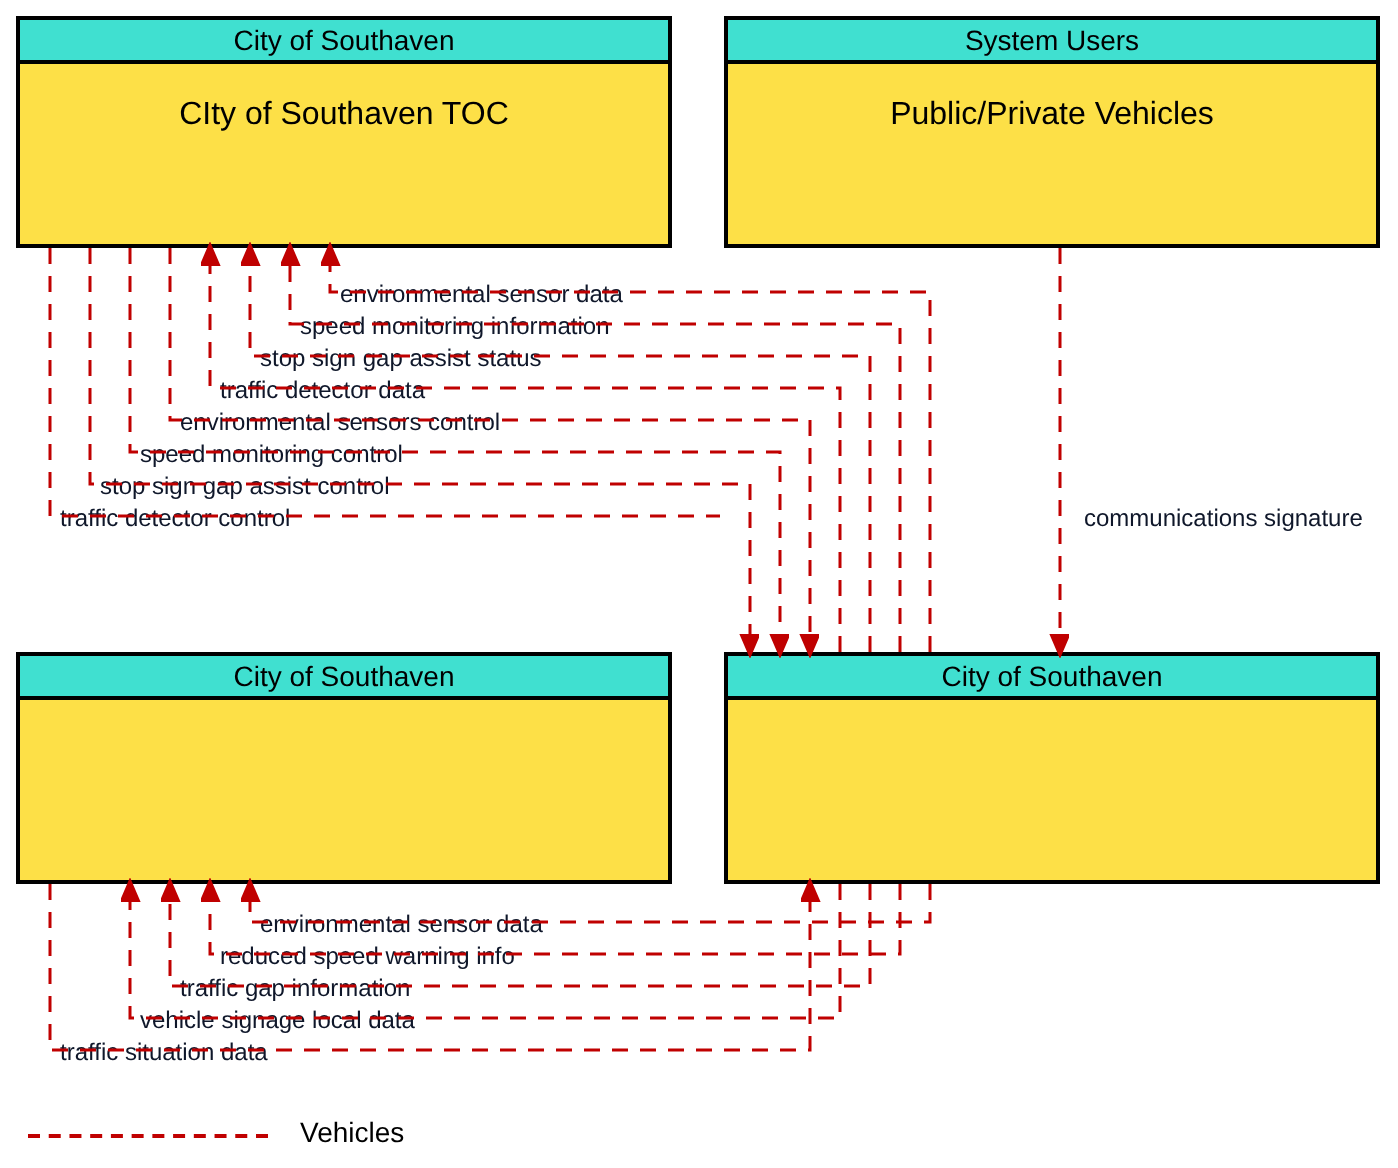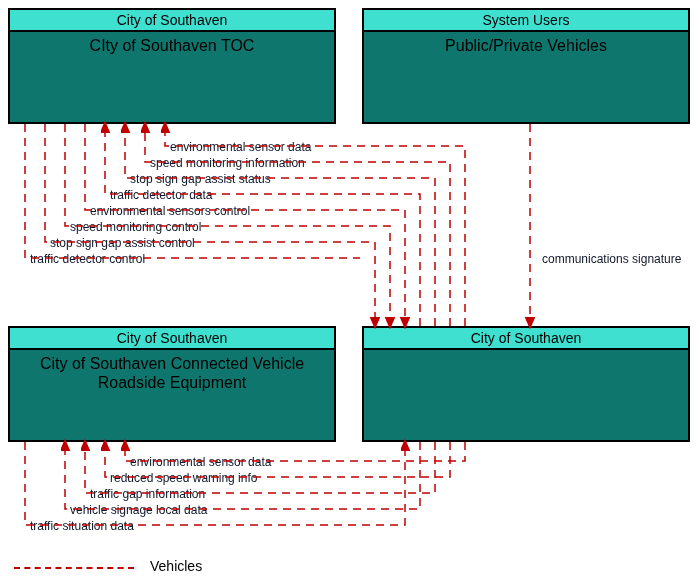--- a/index.html
+++ b/index.html
@@ -8,34 +8,35 @@
     padding: 0;
     font-family: Arial, sans-serif;
     background: #ffffff;
     width: 699px;
     height: 584px;
     position: relative;
   }
   .node {
     position: absolute;
     border: 2px solid #000;
-    background: #0f766e;
+    background: #fde047;
   }
   .node-header {
     background: #40E0D0;
     border-bottom: 2px solid #000;
     text-align: center;
     font-size: 14px;
     padding: 2px 4px;
   }
   .node-body {
     text-align: center;
     font-size: 16px;
     padding: 4px 6px;
     line-height: 1.2;
+    margin-top: 12px;
   }
   .flow-label {
     position: absolute;
     color: #0f172a;
     font-size: 12px;
     white-space: nowrap;
   }
   .legend-line {
     position: absolute;
     border-top: 2px dashed #c00000;
@@ -70,21 +71,20 @@
   <div class="node-body">CIty of Southaven TOC</div>
 </div>
 
 <div class="node" style="left:362px; top:8px; width:328px; height:116px;">
   <div class="node-header">System Users</div>
   <div class="node-body">Public/Private Vehicles</div>
 </div>
 
 <div class="node" style="left:8px; top:326px; width:328px; height:116px;">
   <div class="node-header">City of Southaven</div>
-  <div class="node-body">City of Southaven Connected Vehicle Roadside Equipment</div>
 </div>
 
 <div class="node" style="left:362px; top:326px; width:328px; height:116px;">
   <div class="node-header">City of Southaven</div>
 </div>
 
 <div class="flow-label" style="left:170px; top:140px;">environmental sensor data</div>
 <div class="flow-label" style="left:150px; top:156px;">speed monitoring information</div>
 <div class="flow-label" style="left:130px; top:172px;">stop sign gap assist status</div>
 <div class="flow-label" style="left:110px; top:188px;">traffic detector data</div>

